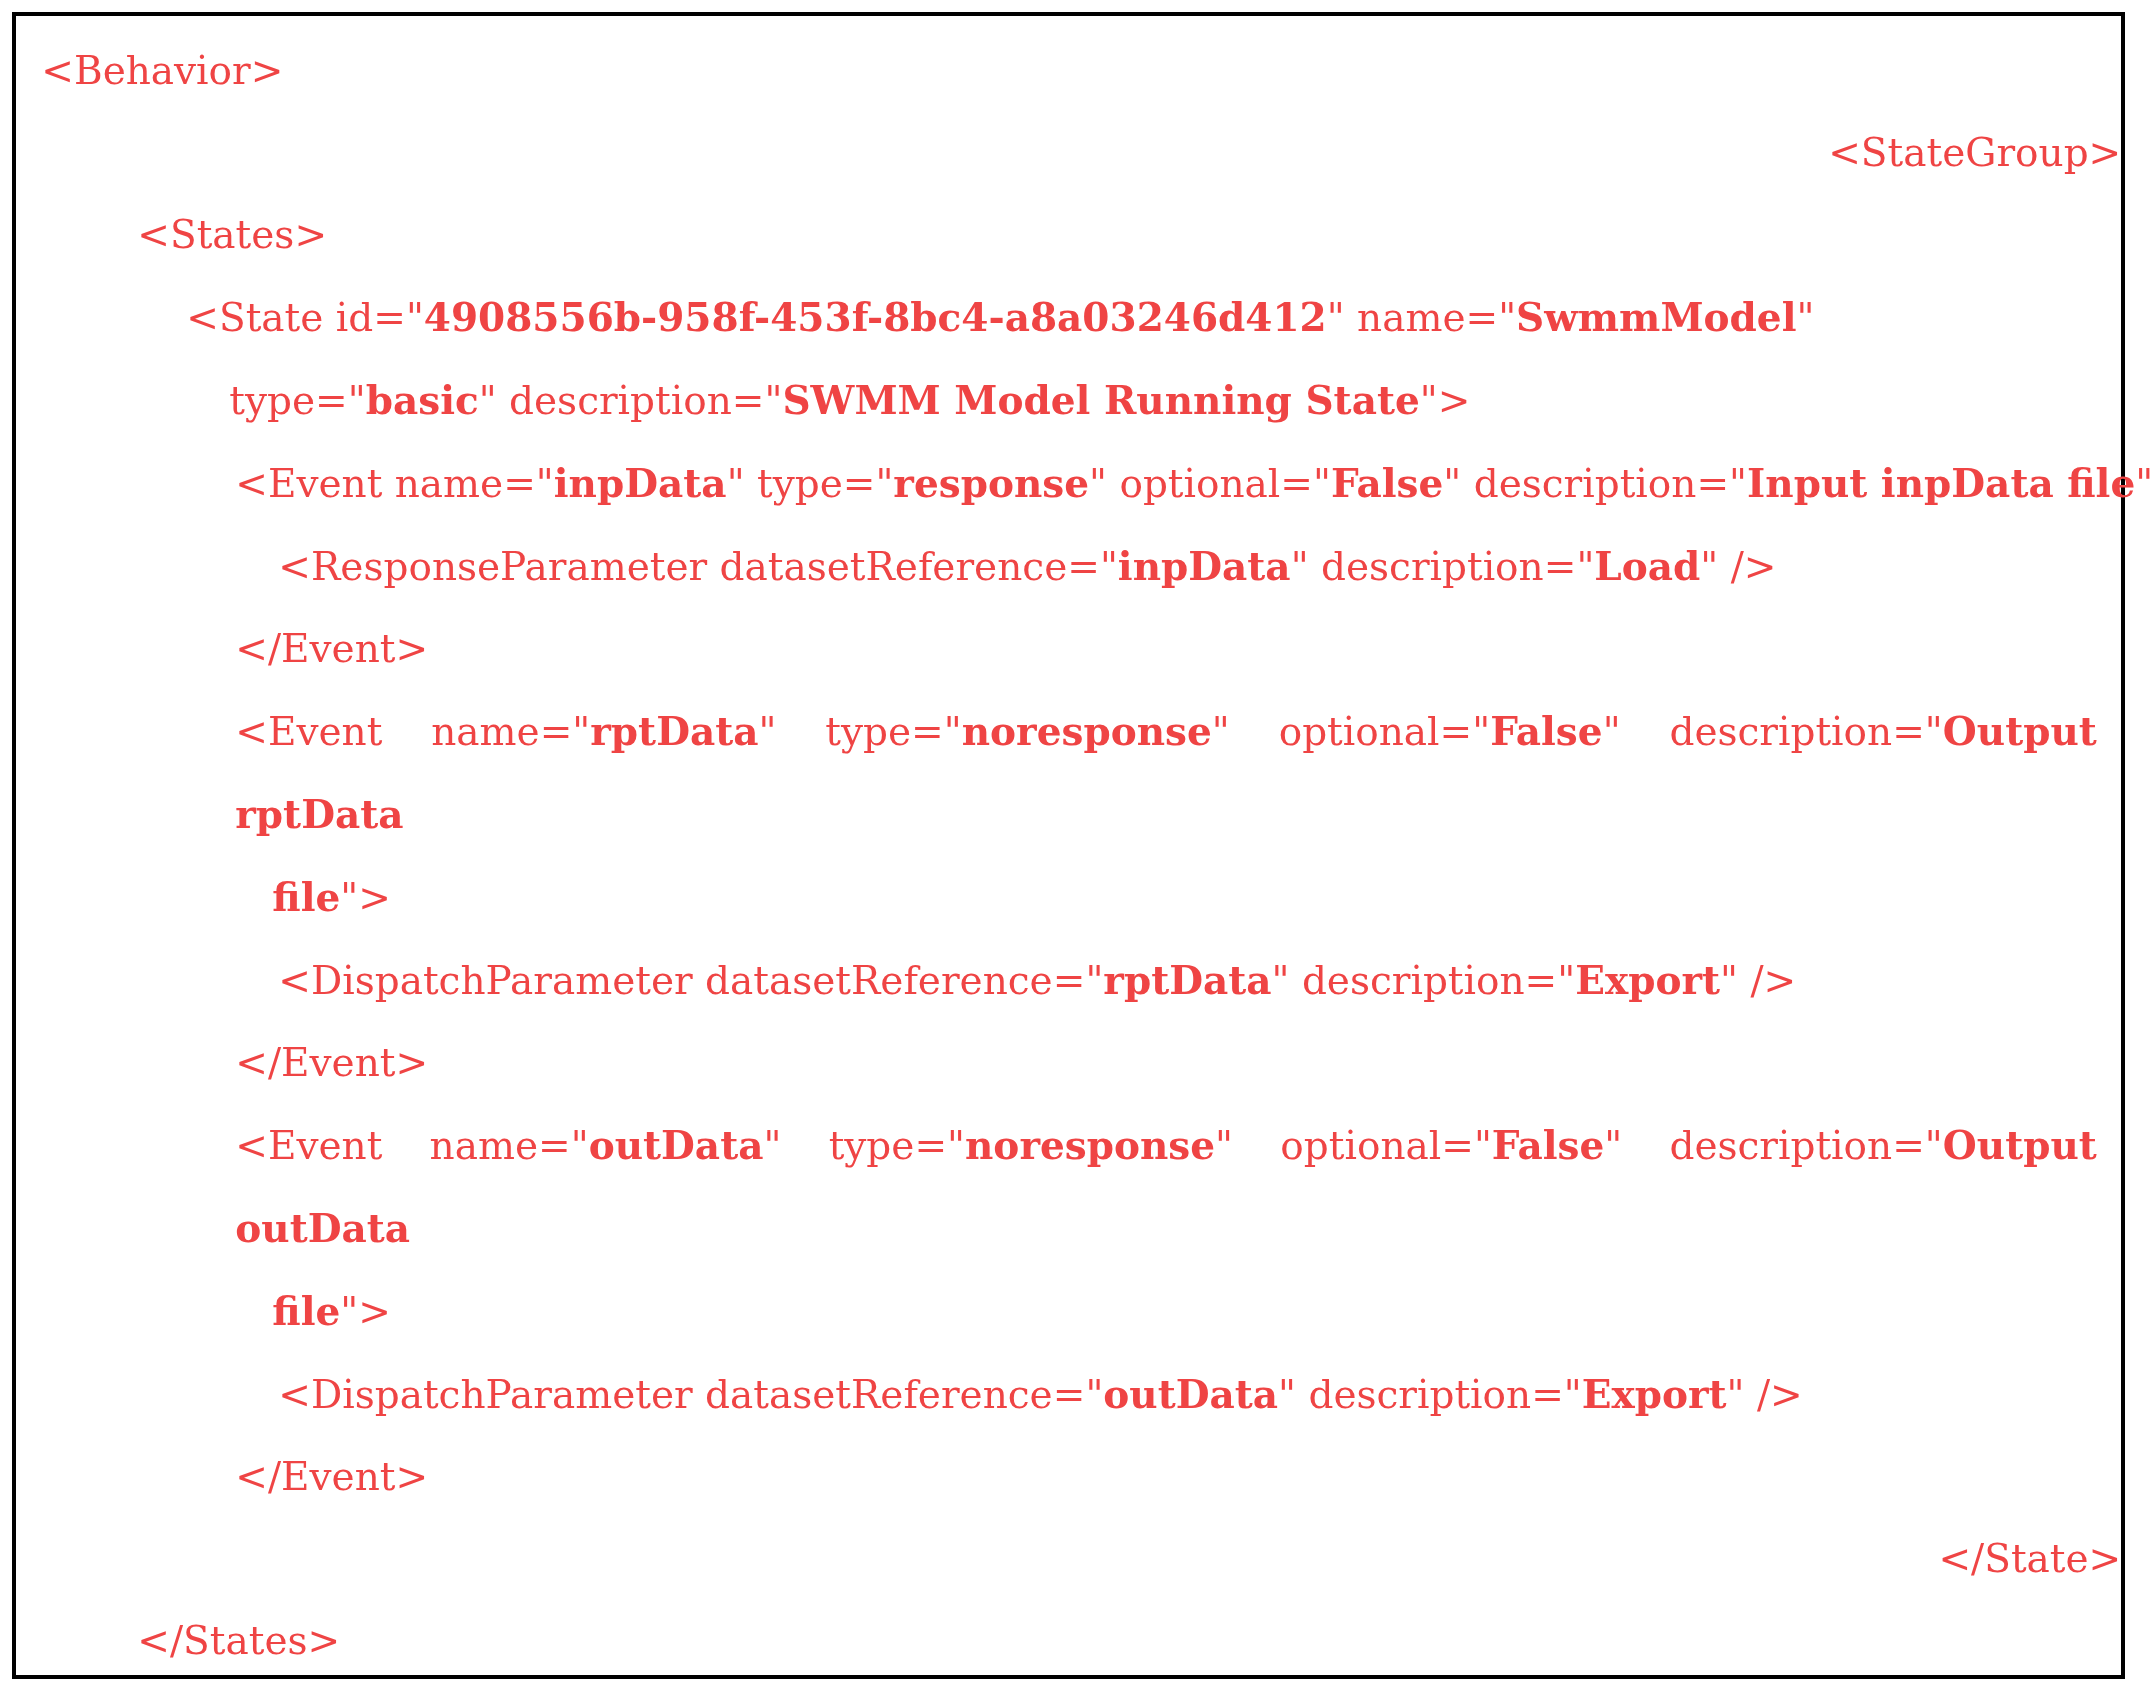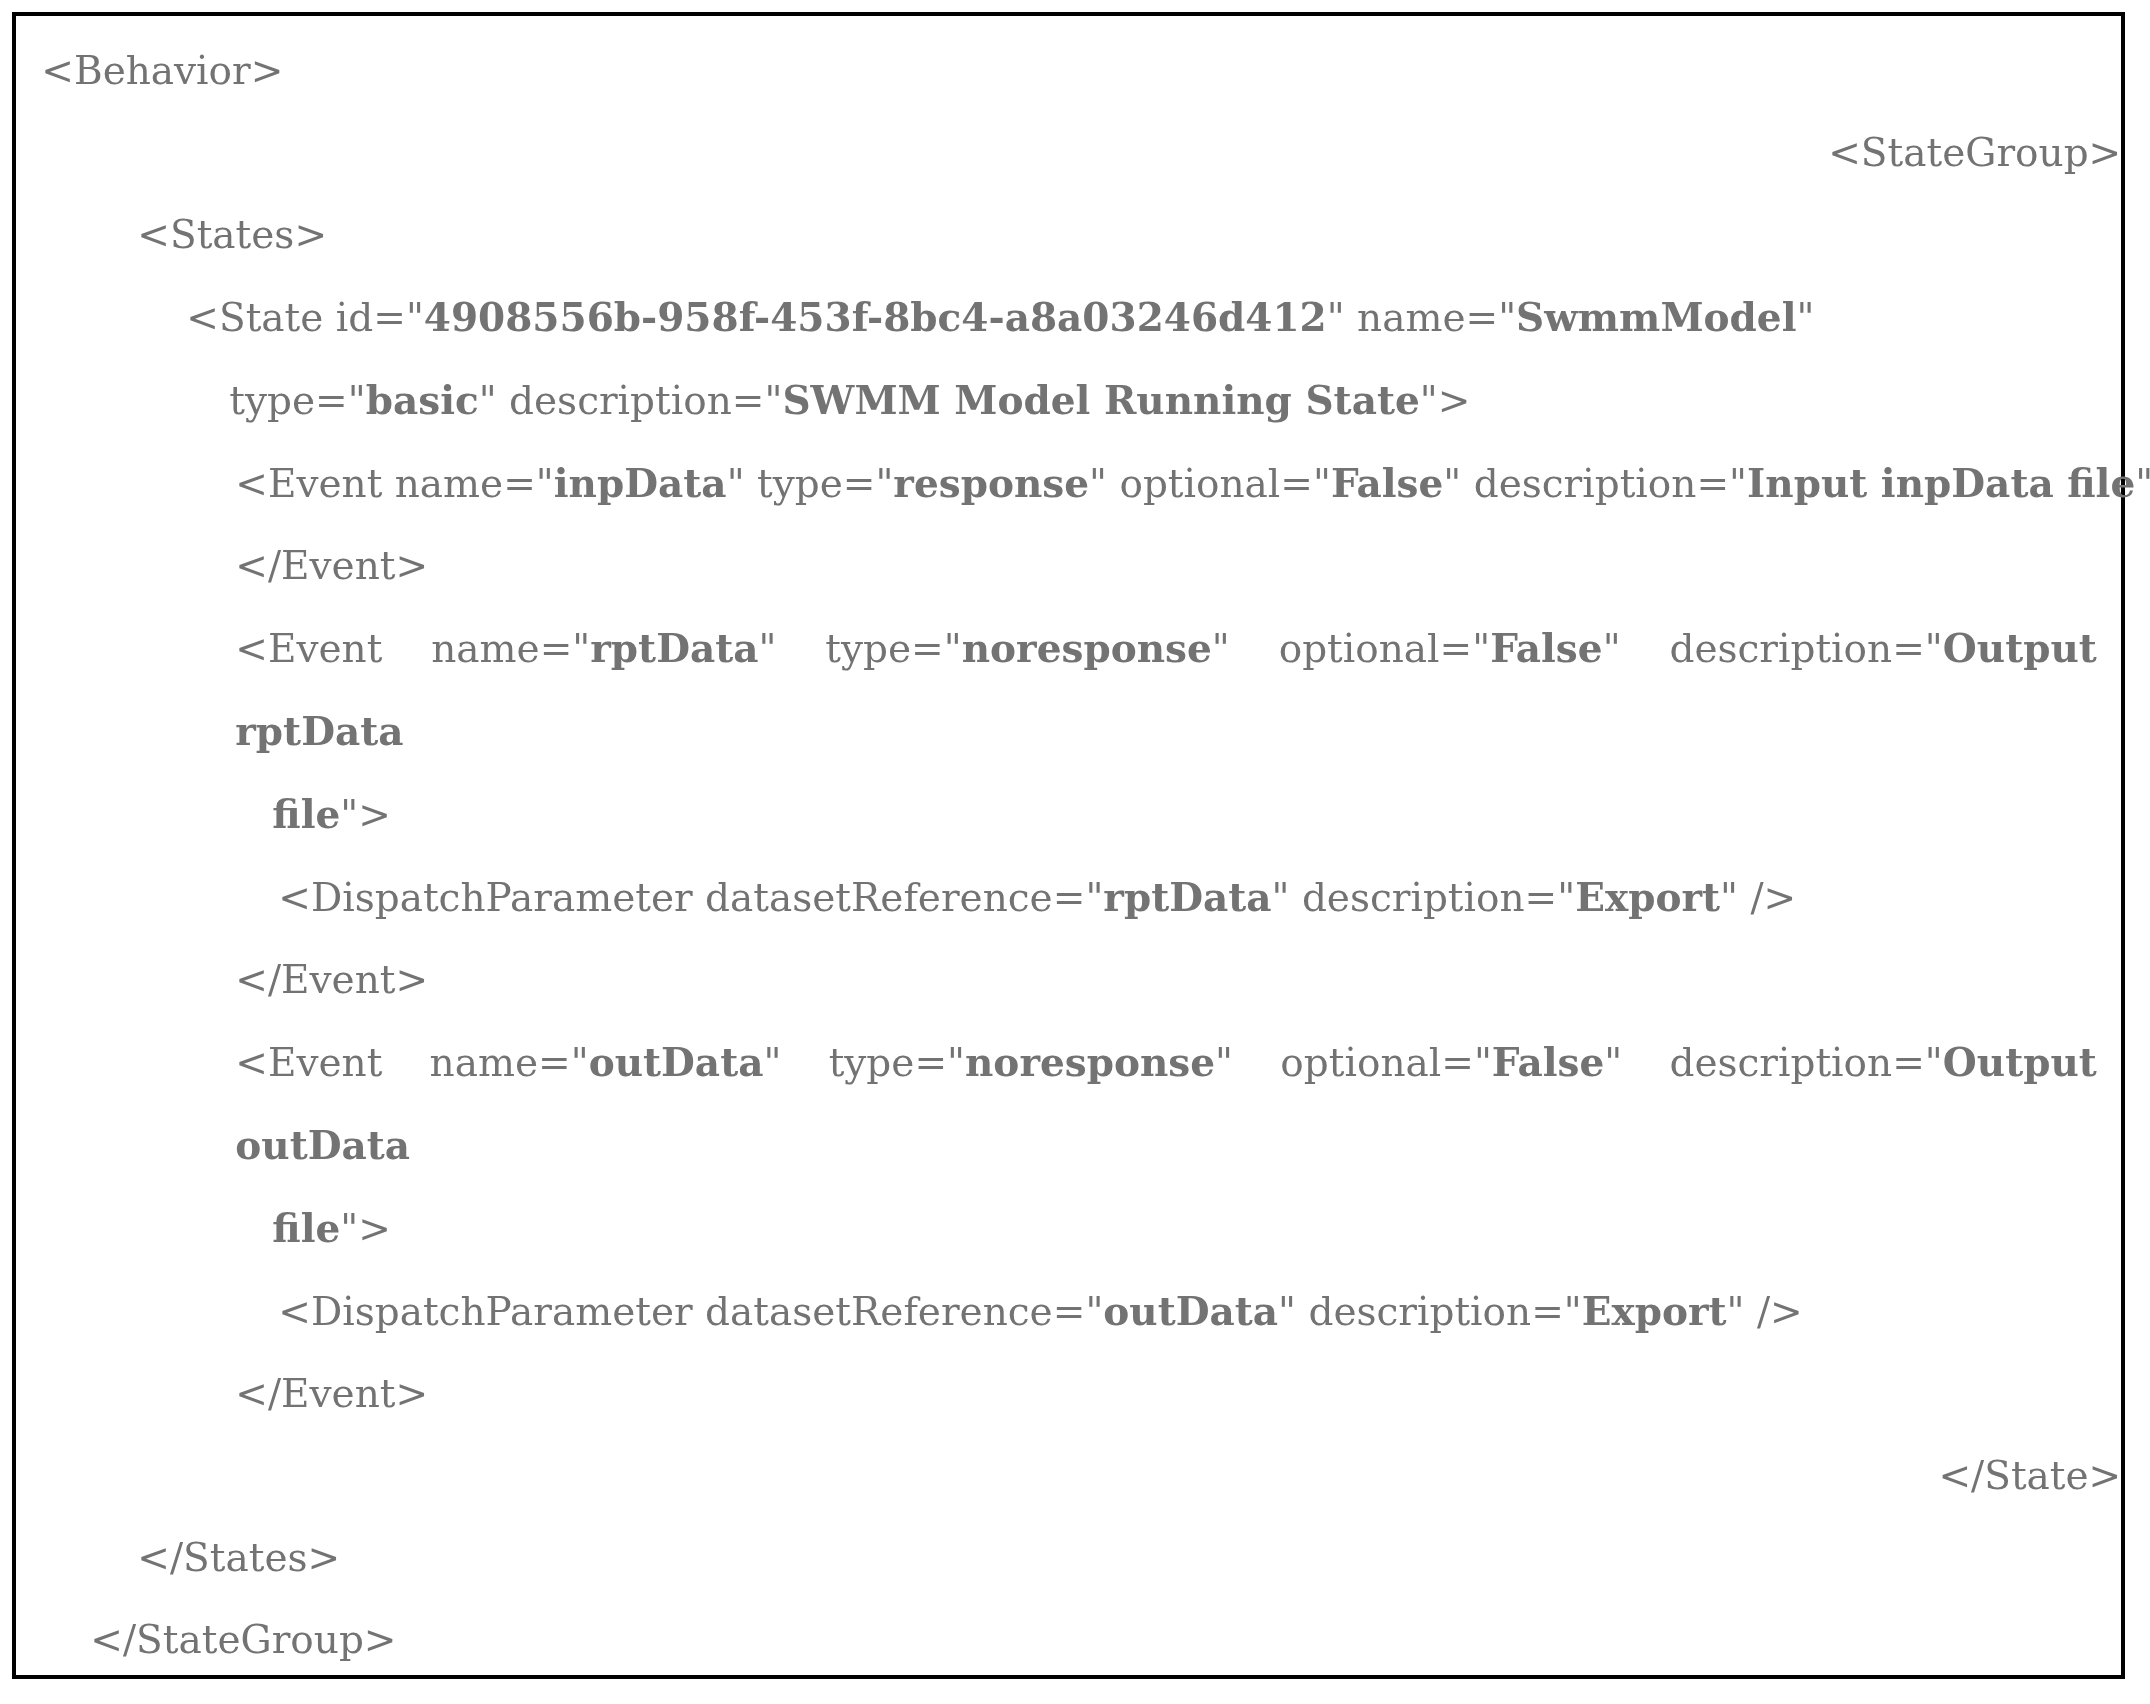--- a/index.html
+++ b/index.html
@@ -16,21 +16,21 @@
     background: #ffffff;
     box-sizing: border-box;
   }
   .code-block {
     position: absolute;
     left: 0; top: 0; right: 0; bottom: 0;
     padding-top: 13.5px;
     font-family: "DejaVu Serif", "Liberation Serif", serif;
     font-size: 39px;
     line-height: 82px;
-    color: #737373;
+    color: #ef4444;
   }
   .code-line {
     white-space: nowrap;
   }
   .code-line.justify {
     white-space: normal;
     text-align: justify;
     text-align-last: justify;
   }
   .seg-bold { font-weight: 700; }
@@ -40,20 +40,21 @@
 <body>
 
 <div class="figure-frame">
   <div class="code-block">
       <div class="code-line" style="padding-left: 25px;"><span class="seg-reg">&lt;Behavior&gt;</span></div>
       <div class="code-line" style="padding-left: 74px; text-align: right;"><span class="seg-reg">&lt;StateGroup&gt;</span></div>
       <div class="code-line" style="padding-left: 121px;"><span class="seg-reg">&lt;States&gt;</span></div>
       <div class="code-line" style="padding-left: 170px;"><span class="seg-reg">&lt;State id="</span><span class="seg-bold">4908556b-958f-453f-8bc4-a8a03246d412</span><span class="seg-reg">" name="</span><span class="seg-bold">SwmmModel</span><span class="seg-reg">"</span></div>
       <div class="code-line" style="padding-left: 213px;"><span class="seg-reg">type="</span><span class="seg-bold">basic</span><span class="seg-reg">" description="</span><span class="seg-bold">SWMM Model Running State</span><span class="seg-reg">"&gt;</span></div>
       <div class="code-line" style="padding-left: 219px;"><span class="seg-reg">&lt;Event name="</span><span class="seg-bold">inpData</span><span class="seg-reg">" type="</span><span class="seg-bold">response</span><span class="seg-reg">" optional="</span><span class="seg-bold">False</span><span class="seg-reg">" description="</span><span class="seg-bold">Input inpData file</span><span class="seg-reg">"&gt;</span></div>
+      <div class="code-line" style="padding-left: 262px;"><span class="seg-reg">&lt;ResponseParameter datasetReference="</span><span class="seg-bold">inpData</span><span class="seg-reg">" description="</span><span class="seg-bold">Load</span><span class="seg-reg">" /&gt;</span></div>
       <div class="code-line" style="padding-left: 219px;"><span class="seg-reg">&lt;/Event&gt;</span></div>
       <div class="code-line justify" style="padding-left: 219px; padding-right: 24.5px;"><span class="seg-reg">&lt;Event name="</span><span class="seg-bold">rptData</span><span class="seg-reg">" type="</span><span class="seg-bold">noresponse</span><span class="seg-reg">" optional="</span><span class="seg-bold">False</span><span class="seg-reg">" description="</span><span class="seg-bold">Output rptData</span></div>
       <div class="code-line" style="padding-left: 256px;"><span class="seg-bold">file</span><span class="seg-reg">"&gt;</span></div>
       <div class="code-line" style="padding-left: 262px;"><span class="seg-reg">&lt;DispatchParameter datasetReference="</span><span class="seg-bold">rptData</span><span class="seg-reg">" description="</span><span class="seg-bold">Export</span><span class="seg-reg">" /&gt;</span></div>
       <div class="code-line" style="padding-left: 219px;"><span class="seg-reg">&lt;/Event&gt;</span></div>
       <div class="code-line justify" style="padding-left: 219px; padding-right: 24.5px;"><span class="seg-reg">&lt;Event name="</span><span class="seg-bold">outData</span><span class="seg-reg">" type="</span><span class="seg-bold">noresponse</span><span class="seg-reg">" optional="</span><span class="seg-bold">False</span><span class="seg-reg">" description="</span><span class="seg-bold">Output outData</span></div>
       <div class="code-line" style="padding-left: 256px;"><span class="seg-bold">file</span><span class="seg-reg">"&gt;</span></div>
       <div class="code-line" style="padding-left: 262px;"><span class="seg-reg">&lt;DispatchParameter datasetReference="</span><span class="seg-bold">outData</span><span class="seg-reg">" description="</span><span class="seg-bold">Export</span><span class="seg-reg">" /&gt;</span></div>
       <div class="code-line" style="padding-left: 219px;"><span class="seg-reg">&lt;/Event&gt;</span></div>
       <div class="code-line" style=" text-align: right;"><span class="seg-reg">&lt;/State&gt;</span></div>

